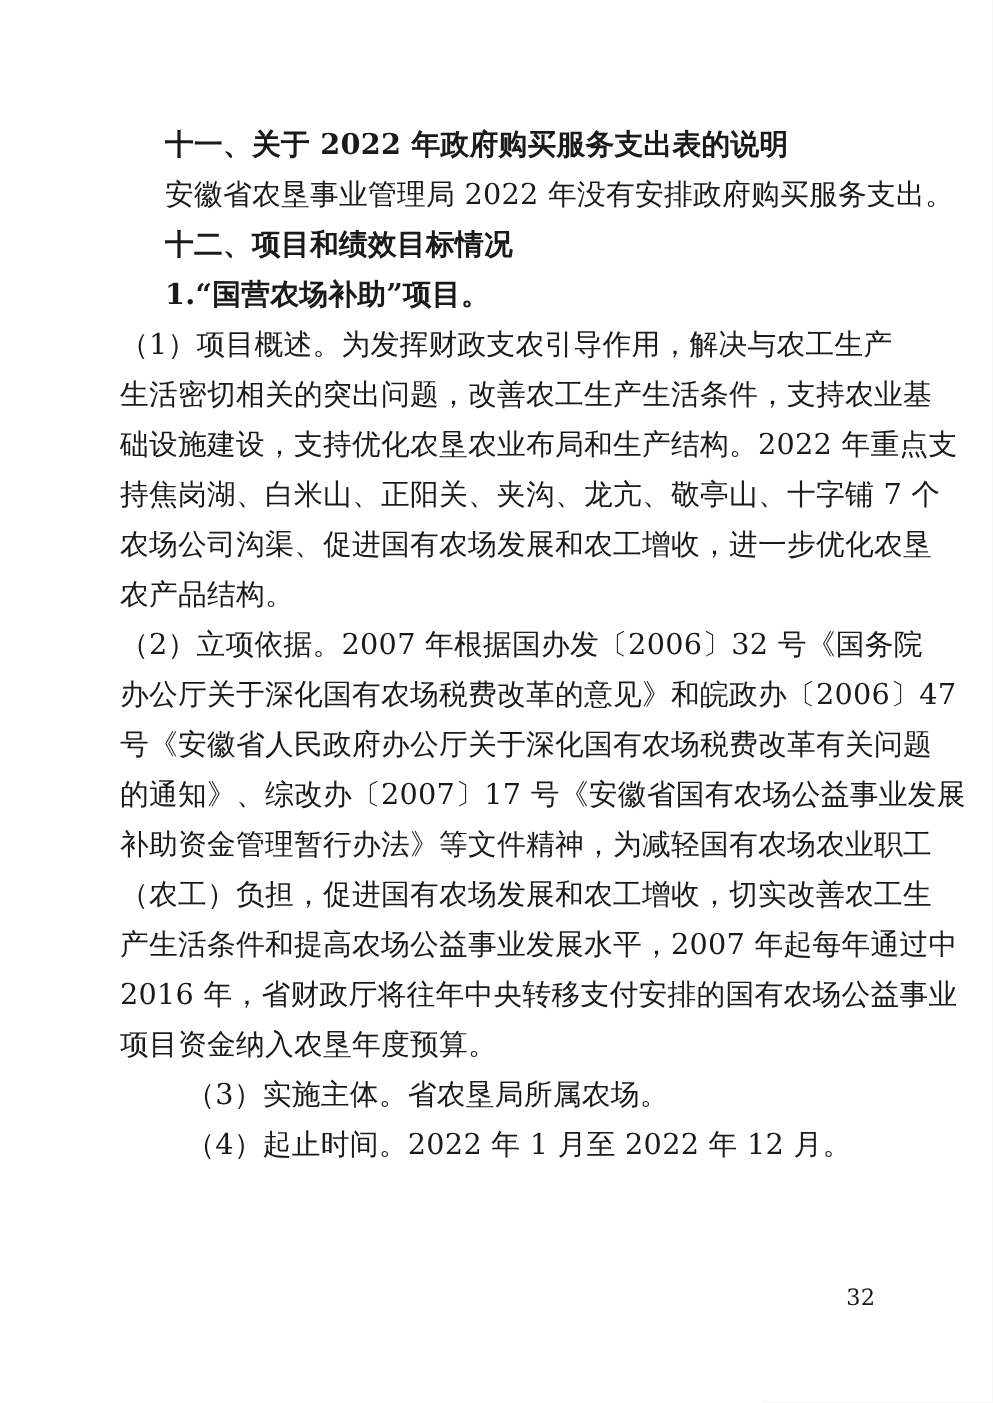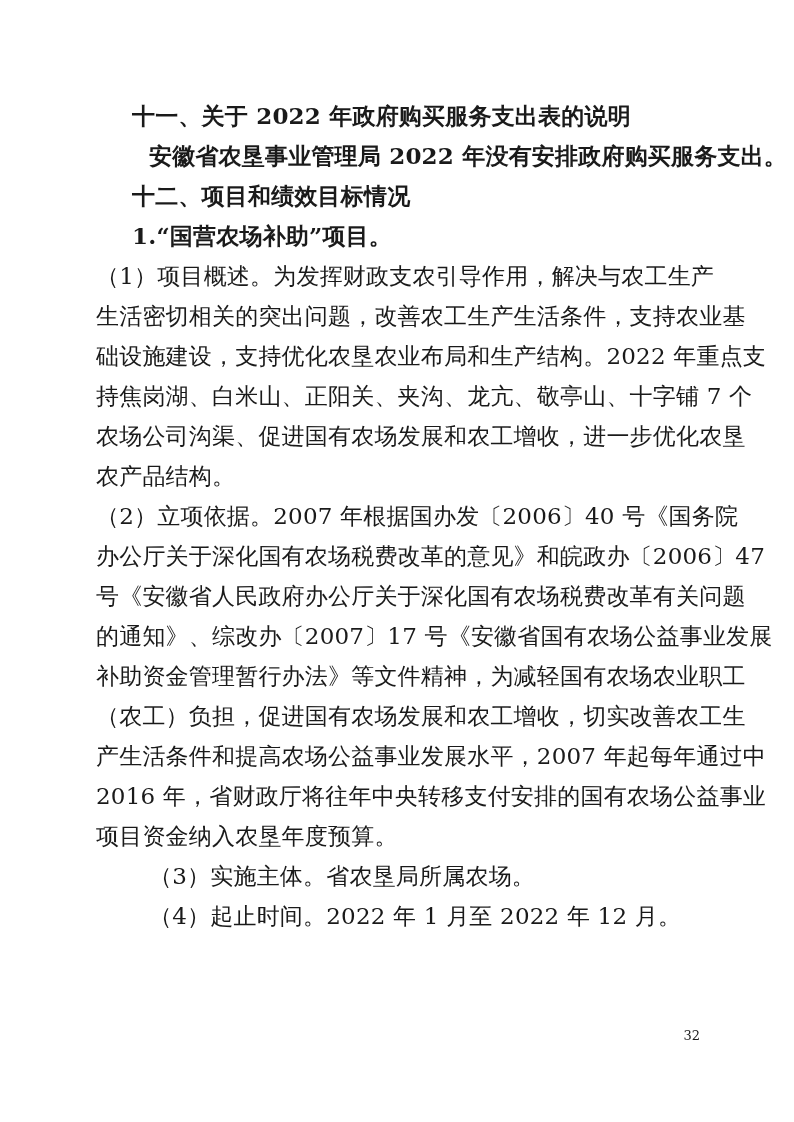--- a/index.html
+++ b/index.html
@@ -27,42 +27,41 @@
     font-size: 23px;
     line-height: 40px;
     letter-spacing: 0.2px;
     white-space: nowrap;
   }
   .heading {
     font-weight: bold;
     margin-left: 36px;
   }
   .para-first {
-    margin-left: 53px;
-    font-weight: bold;
+    margin-left: 36px;
   }
   .para-first-indent {
     margin-left: 53px;
   }
   .just {
     text-align: justify;
     text-align-last: justify;
   }
   .last-line {
     text-align-last: left;
   }
   .blockpara {
     font-size: 17.5px;
     line-height: 40px;
   }
   .pagenum {
     position: absolute;
     right: 94px;
     top: 1028px;
-    font-size: 13px;
+    font-size: 18px;
     font-family: "DejaVu Serif", "Liberation Serif", serif;
     color: #1a1a1a;
   }
 </style>
 </head>
 <body>
 
 <div class="page">
   <div class="content">
 
@@ -78,21 +77,21 @@
     <div class="blockpara">
       <div class="line just">（1）项目概述。为发挥财政支农引导作用，解决与农工生产</div>
       <div class="line just">生活密切相关的突出问题，改善农工生产生活条件，支持农业基</div>
       <div class="line just">础设施建设，支持优化农垦农业布局和生产结构。2022 年重点支</div>
       <div class="line just">持焦岗湖、白米山、正阳关、夹沟、龙亢、敬亭山、十字铺 7 个</div>
       <div class="line just">农场公司沟渠、促进国有农场发展和农工增收，进一步优化农垦</div>
       <div class="line just last-line">农产品结构。</div>
     </div>
 
     <div class="blockpara">
-      <div class="line just">（2）立项依据。2007 年根据国办发〔2006〕40 号《国务院</div>
+      <div class="line just">（2）立项依据。2007 年根据国办发〔2006〕32 号《国务院</div>
       <div class="line just">办公厅关于深化国有农场税费改革的意见》和皖政办〔2006〕47</div>
       <div class="line just">号《安徽省人民政府办公厅关于深化国有农场税费改革有关问题</div>
       <div class="line just">的通知》、综改办〔2007〕17 号《安徽省国有农场公益事业发展</div>
       <div class="line just">补助资金管理暂行办法》等文件精神，为减轻国有农场农业职工</div>
       <div class="line just">（农工）负担，促进国有农场发展和农工增收，切实改善农工生</div>
       <div class="line just">产生活条件和提高农场公益事业发展水平，2007 年起每年通过中</div>
       <div class="line just">2016 年，省财政厅将往年中央转移支付安排的国有农场公益事业</div>
       <div class="line just last-line">项目资金纳入农垦年度预算。</div>
     </div>
 

